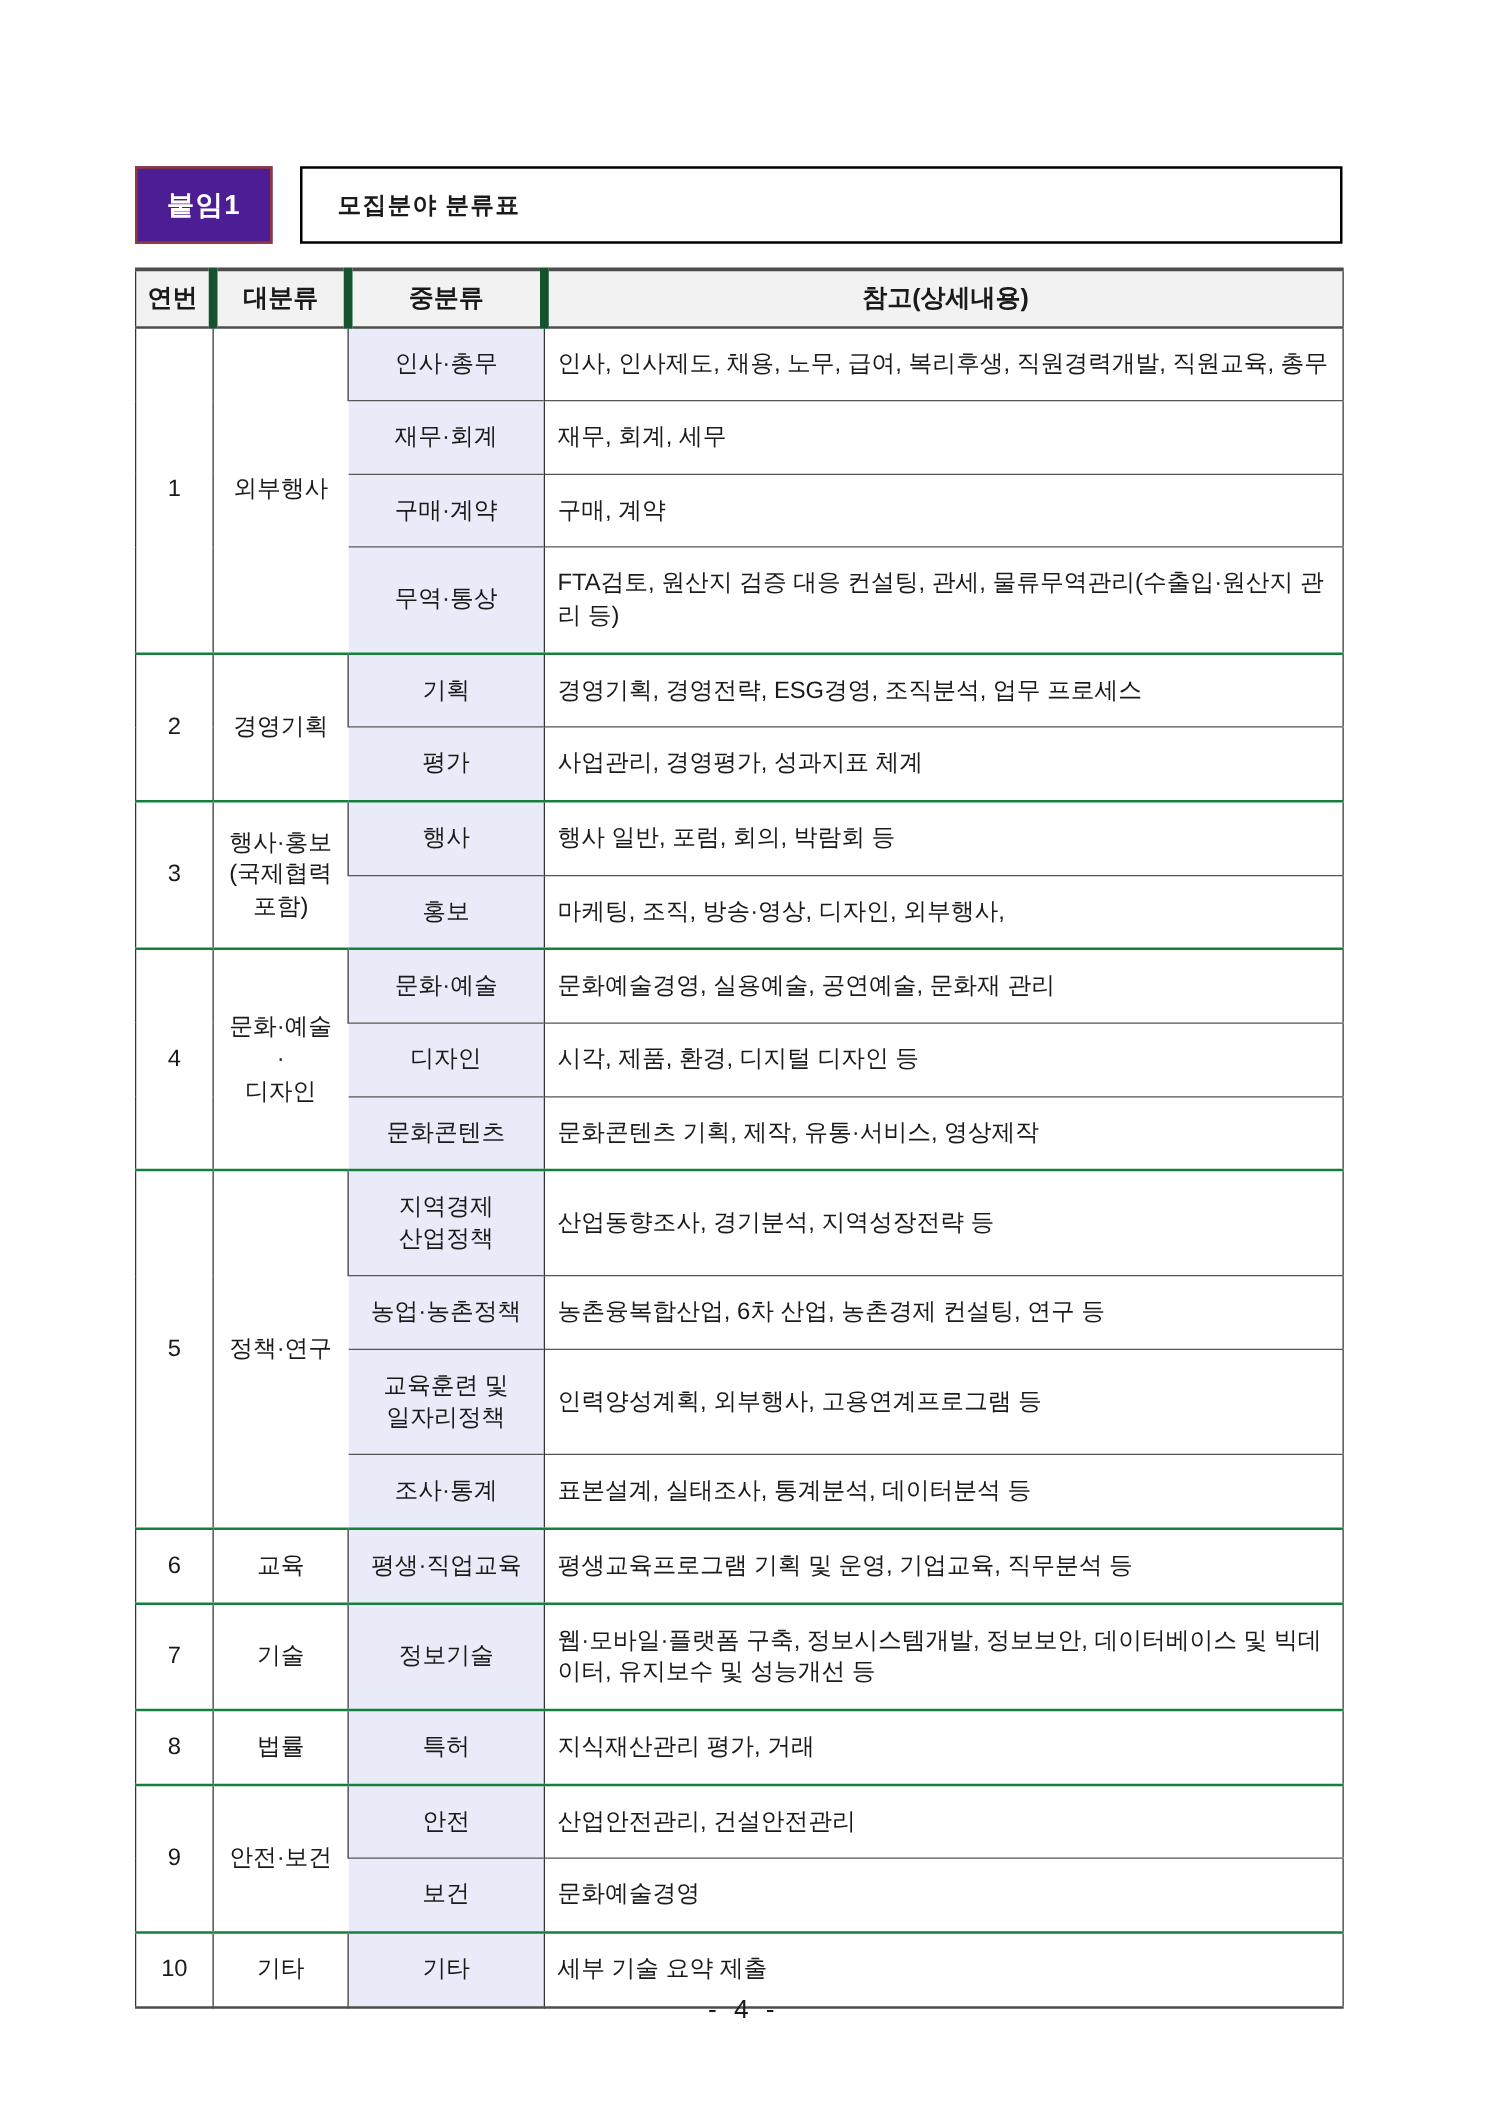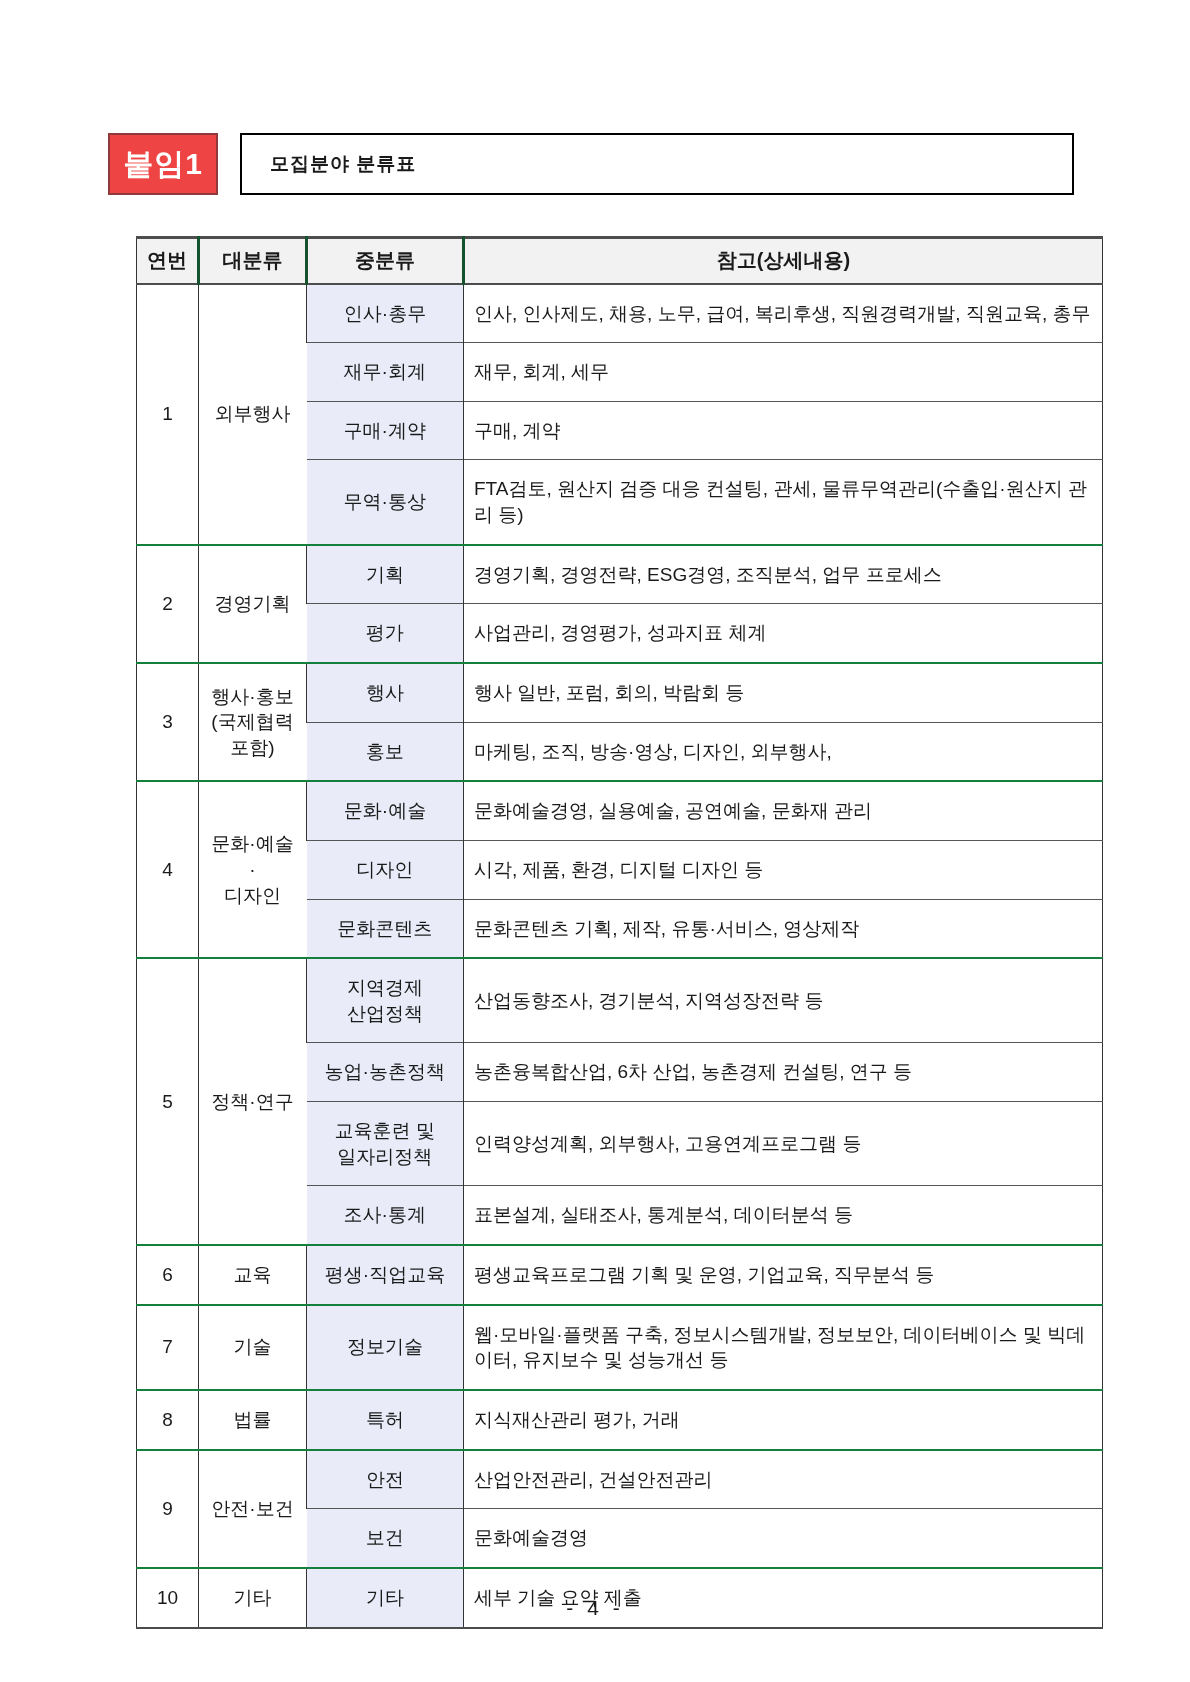--- a/index.html
+++ b/index.html
@@ -23,25 +23,25 @@
     top: 133px;
     left: 108px;
     width: 966px;
     height: 62px;
     display: flex;
     align-items: stretch;
   }
   .badge {
     width: 110px;
     flex: 0 0 110px;
-    background: #ef4444;
+    background: #4c1d95;
     border: 2px solid #8f3a3a;
     box-sizing: border-box;
     color: #ffffff;
-    font-size: 30px;
+    font-size: 22px;
     font-weight: bold;
     display: flex;
     align-items: center;
     justify-content: center;
     letter-spacing: 1px;
   }
   .title-box {
     flex: 1 1 auto;
     margin-left: 22px;
     border: 2px solid #000000;
@@ -50,24 +50,23 @@
     align-items: center;
     padding-left: 28px;
     font-size: 19px;
     font-weight: bold;
     letter-spacing: 1px;
     background: #ffffff;
   }
   
   .tbl-wrap {
     position: absolute;
-    top: 236px;
+    top: 214px;
     left: 108px;
     width: 966px;
-    margin-left: 28px;
   }
   table.cls {
     width: 100%;
     border-collapse: collapse;
     table-layout: fixed;
     border-top: 3px solid #4d4d4d;
     border-bottom: 2px solid #4d4d4d;
     border-left: 1px solid #333333;
     border-right: 1px solid #333333;
     font-size: 19px;
@@ -77,21 +76,21 @@
   table.cls col.c-mid { width: 157px; }
   table.cls col.c-det { width: 639px; }
   table.cls th {
     background: #f2f2f2;
     font-weight: bold;
     font-size: 20px;
     text-align: center;
     height: 46px;
     padding: 2px 6px;
     border-bottom: 2px solid #4d4d4d;
-    border-left: 3px solid #14532d;
+    border-left: 7px solid #14532d;
     box-sizing: border-box;
   }
   table.cls th:first-child { border-left: none; }
   table.cls td {
     padding: 16px 10px;
     border-top: 1px solid #555555;
     border-left: 1px solid #333333;
     box-sizing: border-box;
     vertical-align: middle;
     line-height: 1.35;

